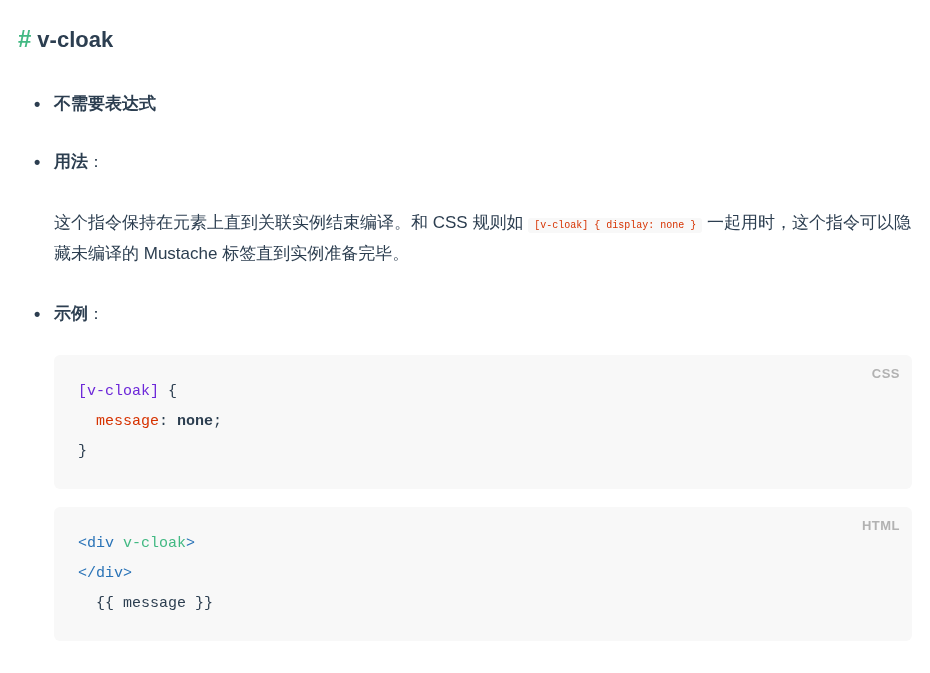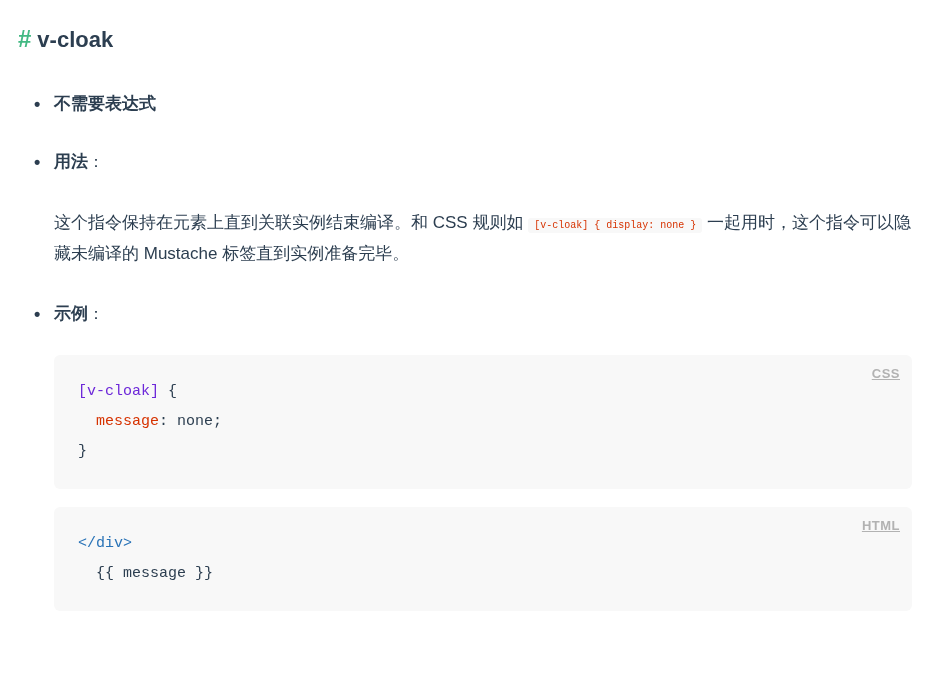--- a/index.html
+++ b/index.html
@@ -86,29 +86,28 @@
     }
     .code-lang-label {
       position: absolute;
       top: 6px;
       right: 12px;
       font-size: 13px;
       font-weight: 600;
       color: #b2b2b2;
       letter-spacing: 0.5px;
       font-family: -apple-system, BlinkMacSystemFont, "Segoe UI", sans-serif;
-      text-decoration: underline;
     }
     .code-block + .code-block {
       margin-top: 18px;
     }
     .tok-plain { color: #2c3e50; }
     .tok-selector { color: #6d28d9; }
     .tok-prop { color: #d63200; }
-    .tok-val { color: #2c3e50; }
+    .tok-val { color: #2c3e50; font-weight: bold; }
     .tok-tag { color: #2973b7; }
     .tok-attr { color: #42b983; }
     .tok-mustache { color: #2c3e50; }
     .code-line {
       white-space: pre;
     }
   </style>
 </head>
 <body>
 
@@ -135,20 +134,21 @@
 
     <div class="code-block">
       <span class="code-lang-label">CSS</span>
       <div class="code-line"><span class="tok-selector">[v-cloak]</span><span class="tok-plain"> {</span></div>
       <div class="code-line"><span class="tok-plain">  </span><span class="tok-prop">message</span><span class="tok-plain">: </span><span class="tok-val">none</span><span class="tok-plain">;</span></div>
       <div class="code-line"><span class="tok-plain">}</span></div>
     </div>
 
     <div class="code-block">
       <span class="code-lang-label">HTML</span>
+      <div class="code-line"><span class="tok-tag">&lt;</span><span class="tok-tag">div</span><span class="tok-plain"> </span><span class="tok-attr">v-cloak</span><span class="tok-tag">&gt;</span></div>
       <div class="code-line"><span class="tok-tag">&lt;/</span><span class="tok-tag">div</span><span class="tok-tag">&gt;</span></div>
       <div class="code-line"><span class="tok-plain">  </span><span class="tok-mustache">{{ message }}</span></div>
     </div>
 
     
   </li>
 
 </ul>
 
 </body></html>

